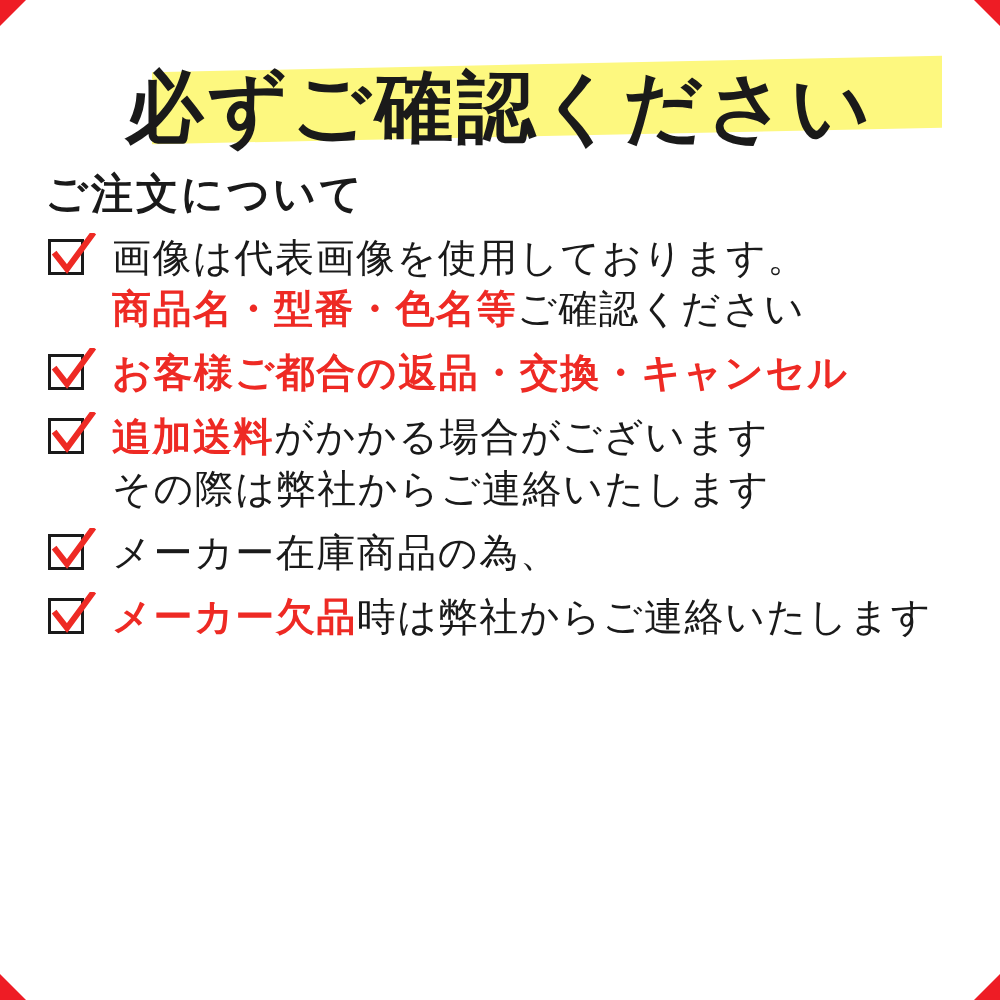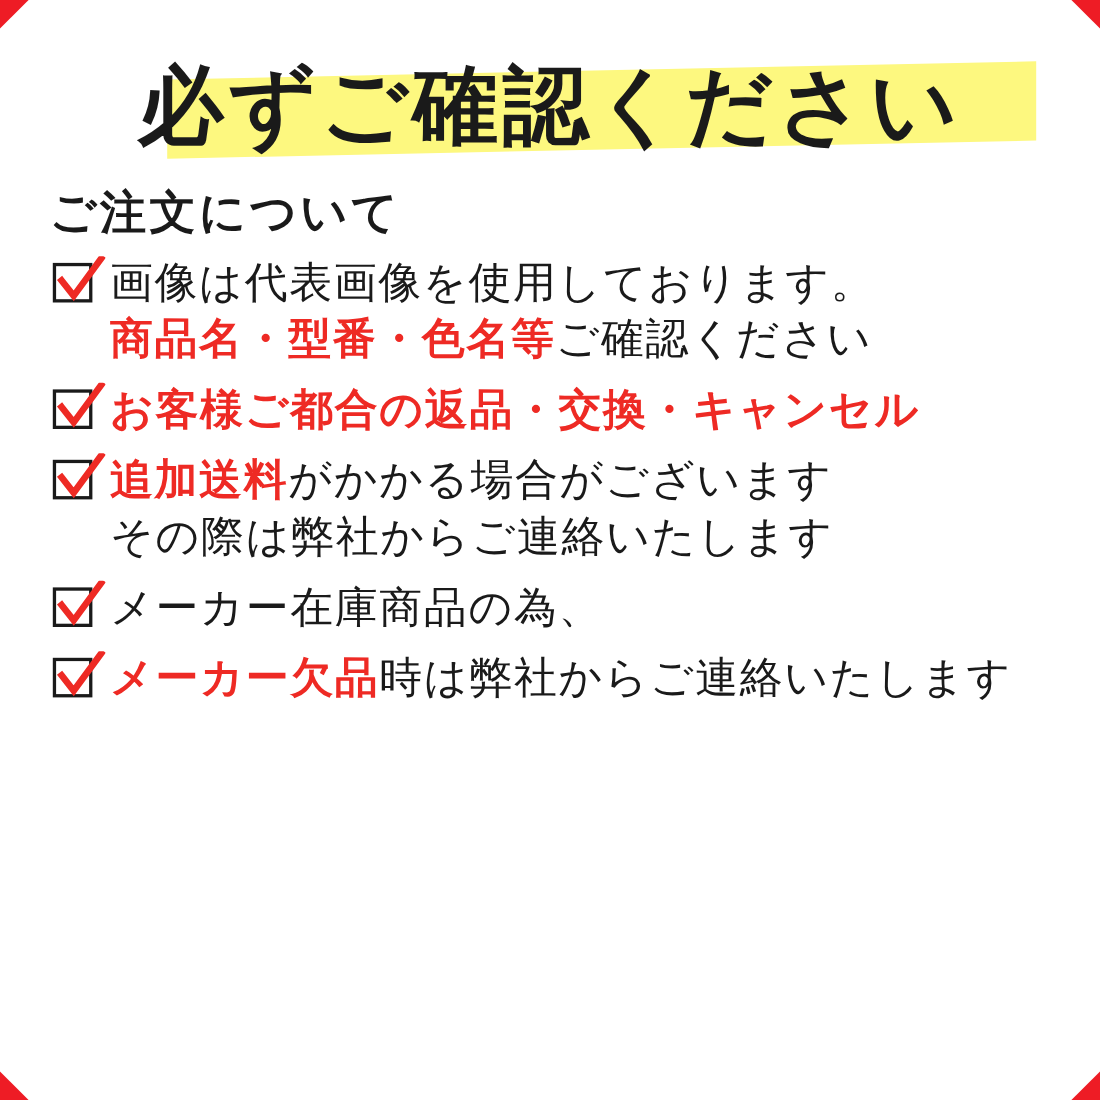--- a/index.html
+++ b/index.html
@@ -62,49 +62,50 @@
     left: 112px;
     top: 24px;
     width: 790px;
     height: 72px;
     background: #fdf87f;
     transform: skewY(-1.2deg);
   }
   .title-text {
     position: absolute;
     left: 0;
-    top: 4px;
+    top: 16px;
     width: 100%;
     text-align: center;
     font-size: 78px;
     line-height: 104px;
     font-weight: bold;
     letter-spacing: 4px;
     color: #1a1a1a;
-    font-family: Liberation Sans, sans-serif;
+    font-family: Liberation Serif, serif;
   }
 
   
   .section-heading {
     font-size: 42px;
     line-height: 1.18;
     font-weight: bold;
     color: #1a1a1a;
     letter-spacing: 3px;
     margin: 22px 0 6px 5px;
   }
   .section-heading.second {
     margin-top: 26px;
   }
 
   
   .item {
     display: flex;
     align-items: flex-start;
     margin: 12px 0 10px 8px;
+    gap: 12px;
   }
   .check {
     flex: 0 0 auto;
     width: 42px;
     height: 42px;
     margin-top: 7px;
     margin-right: 10px;
     position: relative;
   }
   .check .box {

